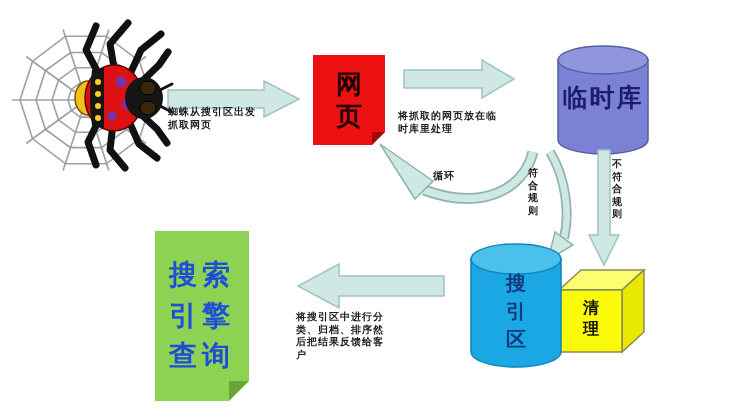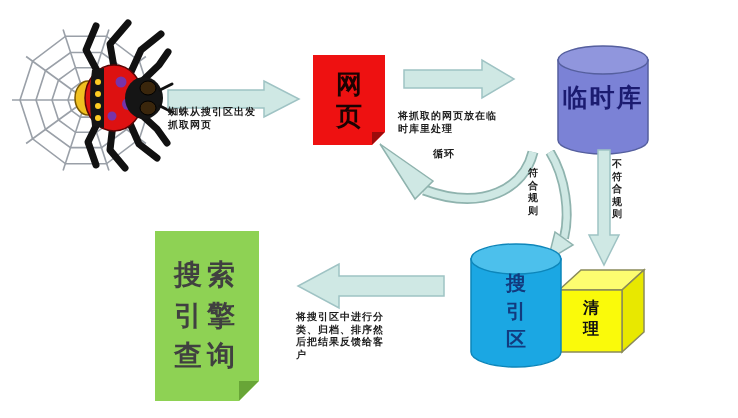--- a/index.html
+++ b/index.html
@@ -19,23 +19,23 @@
   .doc-red{
     left:313px;top:55px;width:72px;height:90px;background:#ee1111;
     clip-path:polygon(0 0,100% 0,100% calc(100% - 13px),calc(100% - 13px) 100%,0 100%);
     font-size:26px;line-height:1.25;color:#1b0202;
   }
   .doc-red .fold{
     position:absolute;right:0;bottom:0;width:13px;height:13px;
     clip-path:polygon(0 0,100% 0,0 100%);background:#9c0b0b;
   }
   .doc-green{
-    left:155px;top:231px;width:104px;height:170px;background:#8ed254;
+    left:155px;top:231px;width:94px;height:170px;background:#8ed254;
     clip-path:polygon(0 0,100% 0,100% calc(100% - 20px),calc(100% - 20px) 100%,0 100%);
-    font-size:28px;line-height:1.45;letter-spacing:5px;color:#404040;
+    font-size:28px;line-height:1.45;letter-spacing:5px;color:#1d4ed8;
   }
   .doc-green .fold{
     position:absolute;right:0;bottom:0;width:20px;height:20px;
     clip-path:polygon(0 0,100% 0,0 100%);background:#68a537;
   }
   .cyl{position:absolute;padding-left:48px;}
   .cyl .cap{position:absolute;left:0;top:0;width:100%;height:100%;}
   .cyl-label{
     position:absolute;left:0;width:100%;text-align:center;font-weight:bold;
     white-space:pre-line;
@@ -120,21 +120,21 @@
       <ellipse cx="46" cy="15" rx="45" ry="14" fill="#9096dd" stroke="#555f9e" stroke-width="1.5"></ellipse>
     </svg>
     <div class="cyl-label temp-label">临时库</div>
   </div>
 
   <svg class="abs" style="left:372px;top:130px" width="168" height="88" viewBox="0 0 168 88">
     <path d="M161,22 C152,58 112,82 52,60" fill="none" stroke="#8fb3ae" stroke-width="11"></path>
     <path d="M161,22 C152,58 112,82 52,60" fill="none" stroke="#cfe8e4" stroke-width="7.5"></path>
     <polygon points="8,14 61,51 43,69" fill="#cfe8e4" stroke="#8fb3ae" stroke-width="1.5"></polygon>
   </svg>
-  <div class="lbl" style="left:433px;top:148px">循环</div>
+  <div class="lbl" style="left:433px;top:170px">循环</div>
 
   <svg class="abs" style="left:540px;top:150px" width="42" height="116" viewBox="0 0 42 116">
     <path d="M10,2 C26,28 30,64 24,88" fill="none" stroke="#8fb3ae" stroke-width="10"></path>
     <path d="M10,2 C26,28 30,64 24,88" fill="none" stroke="#cfe8e4" stroke-width="6.5"></path>
     <polygon points="8,110 33,95 15,82" fill="#cfe8e4" stroke="#8fb3ae" stroke-width="1.5"></polygon>
   </svg>
   <div class="lbl" style="left:528px;top:167px">符
 合
 规
 则</div>

